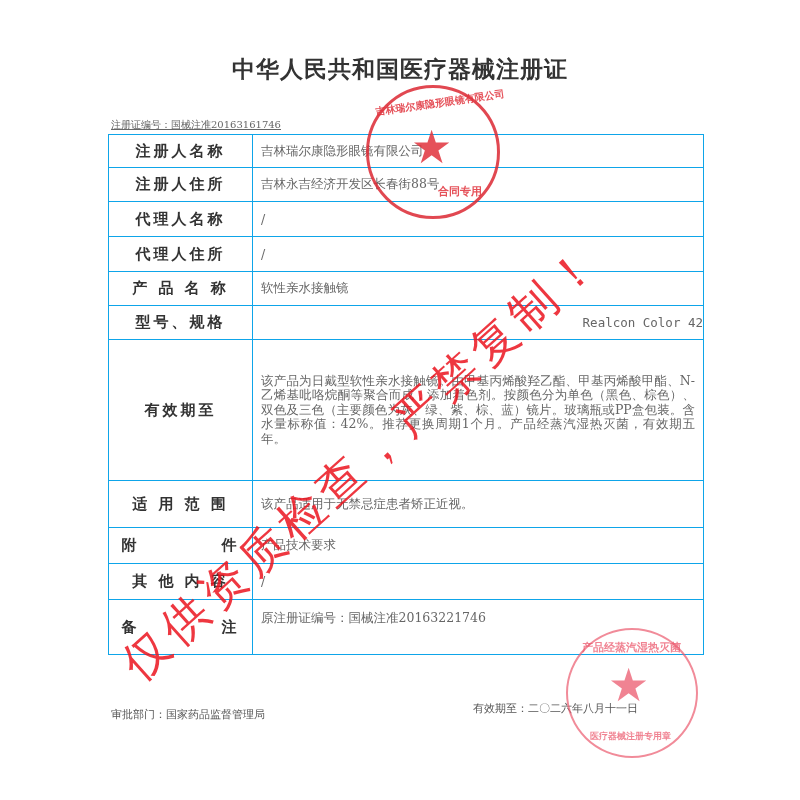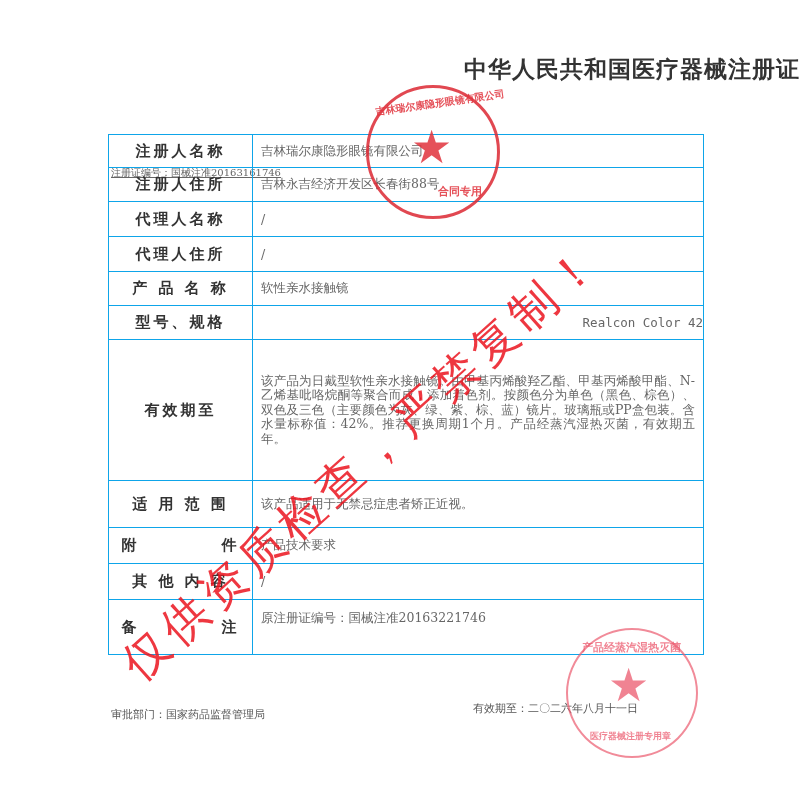--- a/index.html
+++ b/index.html
@@ -1,21 +1,21 @@
 <!DOCTYPE html>
 <html><head>
 <meta charset="utf-8">
 <style>
   html, body { margin:0; padding:0; background:#fff; }
   body { width:800px; height:800px; position:relative; overflow:hidden;
          font-family:"DejaVu Serif", "Liberation Serif", serif; color:#555; }
-  .title { position:absolute; left:0; top:54px; width:800px; text-align:right;
+  .title { position:absolute; left:0; top:54px; width:800px; text-align:center;
            font-size:23px; letter-spacing:1px; color:#333; font-weight:bold; }
   .cert-no { position:absolute; left:111px; top:118px; font-size:10px; color:#666;
-             text-decoration:underline;margin-top:48px; }
+             text-decoration:underline; }
   table.reg { position:absolute; left:108px; top:134px; width:596px;
               border-collapse:collapse; table-layout:fixed; }
   table.reg td { border:1px solid #0ea5e9; padding:0; }
   td.lbl { width:143px; text-align:center; font-size:15px; color:#333; font-weight:bold;
            letter-spacing:3px; }
   td.val { padding-left:8px !important; font-size:12.5px; color:#666; }
   td.val.mono { font-family:"DejaVu Sans Mono","Liberation Mono", monospace; font-size:12.5px;text-align:right; }
   td.val.para { font-size:12.5px; line-height:14.5px; padding:8px 8px 8px 8px !important; text-align:justify; }
   .footer-left { position:absolute; left:111px; top:707px; font-size:11px; color:#555; }
   .footer-right { position:absolute; left:473px; top:697px; font-size:11px; color:#555; line-height:23px; }

